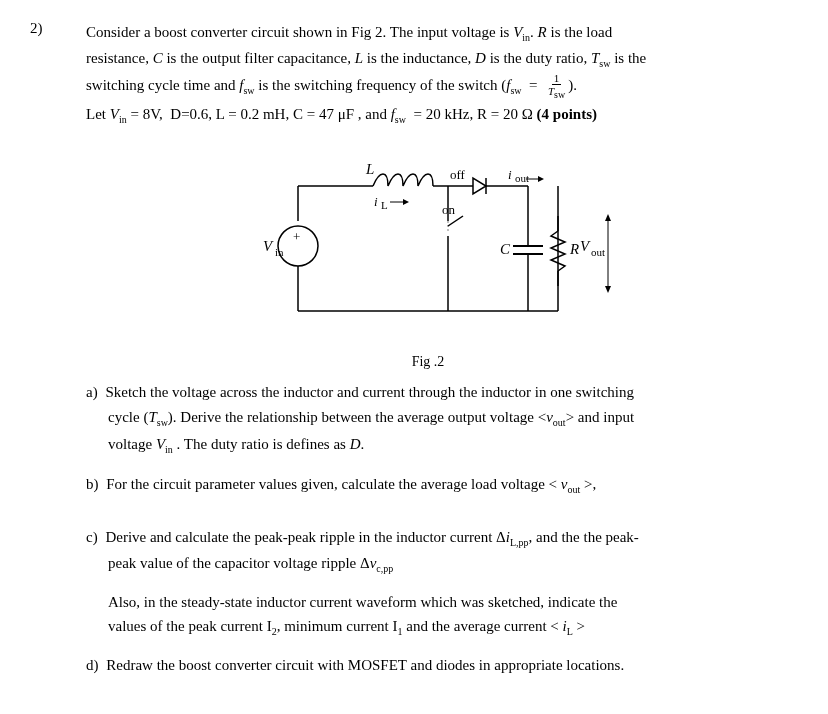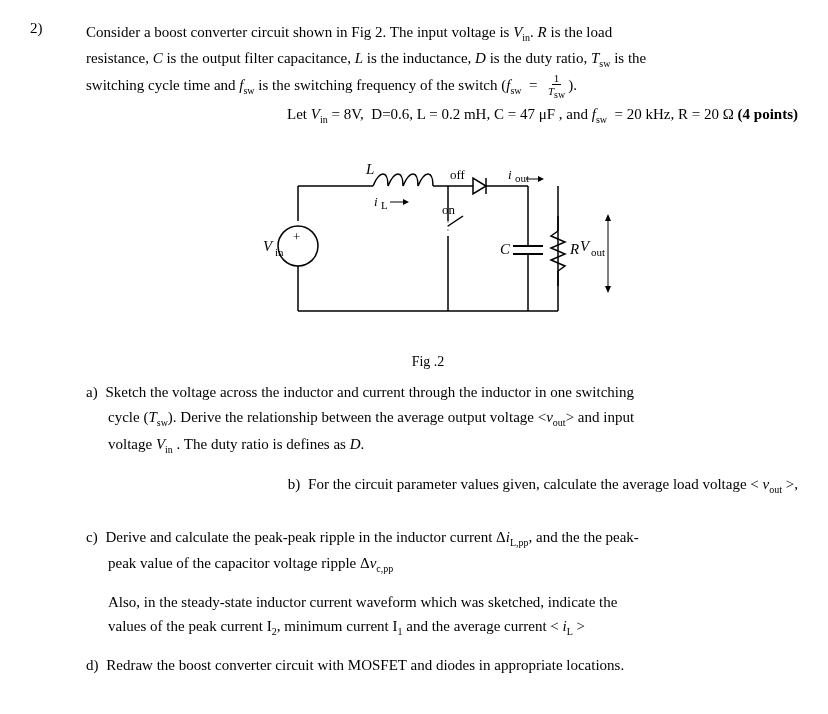--- a/index.html
+++ b/index.html
@@ -94,21 +94,21 @@
       </div>
       <div class="text-line">
         switching cycle time and <span class="math-italic">f</span><sub>sw</sub> is the switching frequency of the switch (<span class="math-italic">f</span><sub>sw</sub> &nbsp;=&nbsp;
         <span class="inline-frac">
           <span class="fraction">
             <span class="num">1</span>
             <span class="den"><span class="math-italic">T</span><sub>sw</sub></span>
           </span>
         </span>).
       </div>
-      <div class="text-line" style="margin-top:2px;text-align:right;">
+      <div class="text-line" style="margin-top:2px;">
         Let <span class="math-italic">V</span><sub>in</sub> = 8V,&nbsp; D=0.6, L = 0.2 mH, C = 47 μF , and <span class="math-italic">f</span><sub>sw</sub> &nbsp;= 20 kHz, R = 20 Ω <strong>(4 points)</strong>
       </div>
 
       <div class="circuit-container">
         <div class="circuit-svg-wrap">
           <svg width="420" height="200" viewBox="0 0 420 200" xmlns="http://www.w3.org/2000/svg" font-family="Times New Roman, serif" font-size="14">
 
             <line x1="80" y1="40" x2="80" y2="75" stroke="#000" stroke-width="1.5"></line>
 
             <circle cx="80" cy="100" r="20" fill="none" stroke="#000" stroke-width="1.5"></circle>
@@ -194,21 +194,21 @@
         <span class="sub-letter">a)</span>
         Sketch the voltage across the inductor and current through the inductor in one switching
         <div class="indent-line">
           cycle (<span class="math-italic">T</span><sub>sw</sub>). Derive the relationship between the average output voltage &lt;<span class="math-italic">v</span><sub>out</sub>&gt;  and input
         </div>
         <div class="indent-line">
           voltage <span class="math-italic">V</span><sub>in</sub> . The duty ratio is defines as <span class="math-italic">D</span>.
         </div>
       </div>
 
-      <div class="sub-question" style="margin-top:14px;text-align:right;">
+      <div class="sub-question" style="margin-top:14px;">
         <span class="sub-letter">b)</span>
         For the circuit parameter values given, calculate the average load voltage &lt; <span class="math-italic">v</span><sub>out</sub> &gt;,
       </div>
 
       <div class="sub-question" style="margin-top:26px;">
         <span class="sub-letter">c)</span>
         Derive and calculate the peak-peak ripple in the inductor current Δ<span class="math-italic">i</span><sub>L,pp</sub>, and the  the peak-
         <div class="indent-line">
           peak value of the capacitor voltage ripple Δ<span class="math-italic">v</span><sub>c,pp</sub>
         </div>

